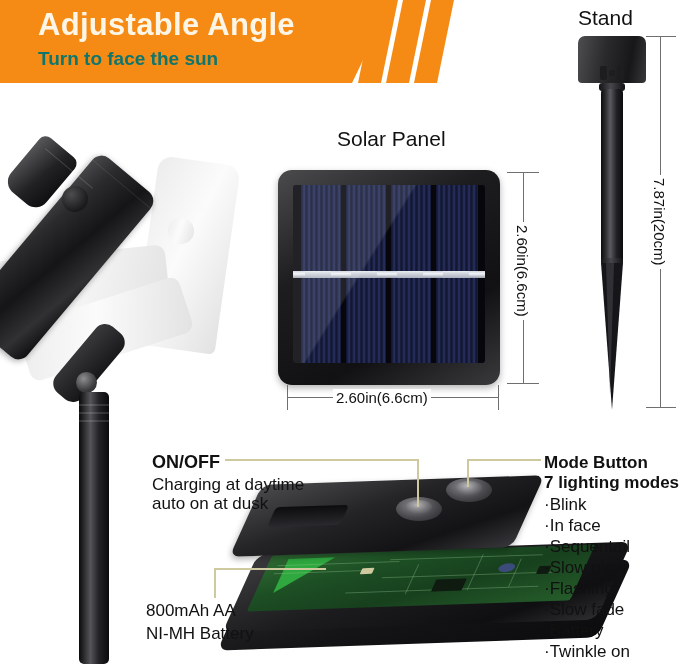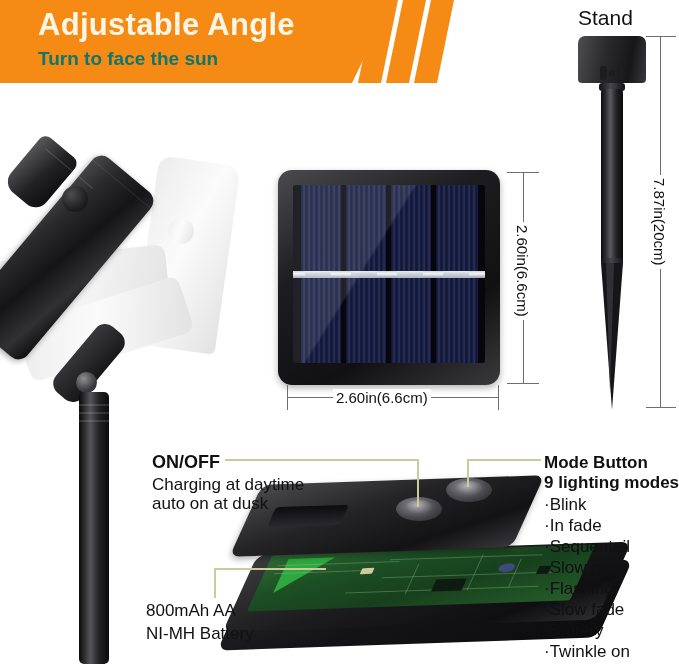--- a/index.html
+++ b/index.html
@@ -127,20 +127,21 @@
 
     <div class="bracket" style="left:72px;top:320px;width:34px;height:86px;transform:rotate(40deg);"></div>
     <div class="bolt" style="left:76px;top:372px;width:21px;height:21px;"></div>
 
     <div class="pole" style="left:79px;top:392px;width:30px;height:272px;"></div>
     <div class="polering" style="left:79px;top:404px;width:30px;height:2px;"></div>
     <div class="polering" style="left:79px;top:412px;width:30px;height:2px;"></div>
     <div class="polering" style="left:79px;top:420px;width:30px;height:2px;"></div>
   </div>
 
+  <div class="hdr lbl" style="left:337px;top:127px;">Solar Panel</div>
 
   <div>
     <div class="panel-frame" style="left:278px;top:170px;width:222px;height:215px;"></div>
     <div class="panel-inner" style="left:293px;top:185px;width:192px;height:178px;">
       <div class="cellgrp" style="left:8px;width:40px;"></div>
       <div class="cellgrp" style="left:53px;width:40px;"></div>
       <div class="cellgrp" style="left:98px;width:40px;"></div>
       <div class="cellgrp" style="left:143px;width:42px;"></div>
       <div class="busbar" style="top:86px;"></div>
       <div class="busnode" style="left:12px;top:86px;"></div>
@@ -223,27 +224,27 @@
     <div class="b-line lbl" style="left:152px;top:474px;">Charging at daytime</div>
     <div class="b-line lbl" style="left:152px;top:493px;">auto on at dusk</div>
     <div class="lead" style="left:225px;top:459px;width:194px;height:2px;"></div>
     <div class="lead" style="left:417px;top:459px;width:2px;height:48px;"></div>
   </div>
 
   <div>
     <div class="lead" style="left:467px;top:459px;width:74px;height:2px;"></div>
     <div class="lead" style="left:467px;top:459px;width:2px;height:28px;"></div>
     <div class="m-title lbl" style="left:544px;top:452px;">Mode Button</div>
-    <div class="m-title lbl" style="left:544px;top:472px;">9 lighting modes</div>
+    <div class="m-title lbl" style="left:544px;top:472px;">7 lighting modes</div>
 
     <div class="m-item lbl" style="left:544px;top:494px;">
       <span>·</span><span>Blink</span>
     </div>
     <div class="m-item lbl" style="left:544px;top:515px;">
-      <span>·</span><span>In fade</span>
+      <span>·</span><span>In face</span>
     </div>
     <div class="m-item lbl" style="left:544px;top:536px;">
       <span>·</span><span>Sequentail</span>
     </div>
     <div class="m-item lbl" style="left:544px;top:557px;text-align:center;">
       <span>·</span><span>Slow glow</span>
     </div>
     <div class="m-item lbl" style="left:544px;top:578px;">
       <span>·</span><span>Flashing</span>
     </div>

